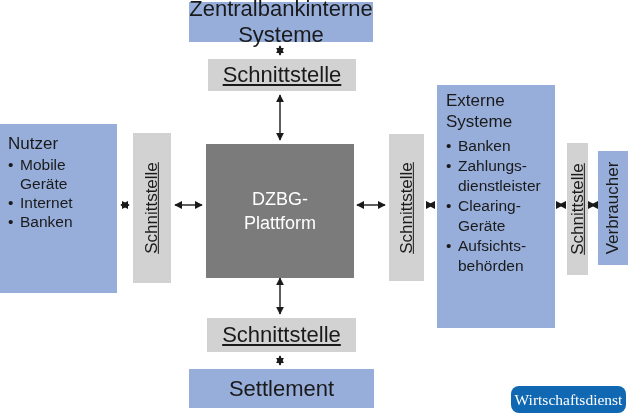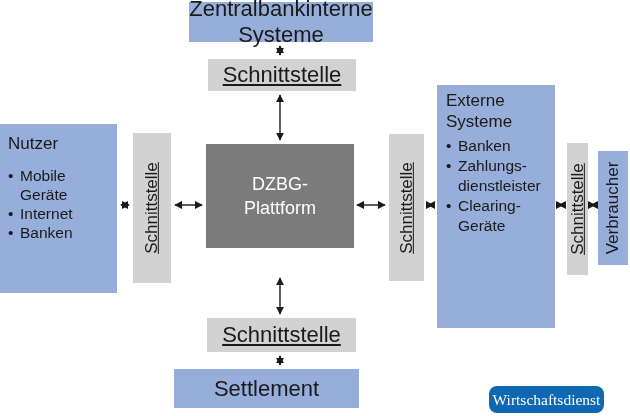--- a/index.html
+++ b/index.html
@@ -27,48 +27,48 @@
     line-height: 1.18;
     white-space: pre-line;
   }
 
   .vlabel { display: flex; align-items: center; justify-content: center; }
   .vlabel > span { transform: rotate(-90deg); white-space: nowrap; font-size: 17px; }
 
   
   #zentralbank      { left: 189px; top:   2px; width: 184px; height:  40px; }
   #schnittstelle-top{ left: 208px; top:  59px; width: 148px; height:  32px; }
-  #platform         { left: 206px; top: 144px; width: 148px; height: 104px;
+  #platform         { left: 206px; top: 144px; width: 148px; height: 134px;
                       background: var(--box-dark, #7b7b7b); color: #ffffff;
                       font-size: 18px; line-height: 1.35; }
   #schnittstelle-bottom { left: 207px; top: 318px; width: 149px; height: 34px; }
-  #settlement       { left: 174px; top: 369px; width: 185px; height:  39px; }
+  #settlement       { left: 189px; top: 369px; width: 185px; height:  39px; }
 
   #nutzer           { left:   0px; top: 124px; width: 117px; height: 169px;
                       padding: 9px 3px 0 8px; }
   #schnittstelle-left  { left: 133px; top: 133px; width: 38px; height: 150px; }
   #schnittstelle-right { left: 389px; top: 134px; width: 35px; height: 147px; }
   #externe          { left: 437px; top:  85px; width: 118px; height: 243px;
                       padding: 5px 2px 0 9px; }
   #schnittstelle-far-right { left: 567px; top: 143px; width: 21px; height: 132px; }
   #verbraucher      { left: 598px; top: 151px; width: 30px; height: 114px; }
 
   .panel-title { font-size: 17px; line-height: 21px; white-space: pre-line; }
 
   .bullets { list-style: none; margin: 0; padding: 0; font-size: 15.5px; }
   .bullets li { position: relative; padding-left: 12px; white-space: pre-line; }
   .bullets li::before { content: "\2022"; position: absolute; left: 0; }
-  #nutzer .bullets { margin-top: 12px; }
+  #nutzer .bullets { margin-top: 1px; }
   #nutzer .bullets li { line-height: 19px; }
   #externe .bullets { margin-top: 4px; }
   #externe .bullets li { line-height: 20px; }
 
   #wirtschaftsdienst-badge {
     position: absolute;
-    left: 489px; top: 386px; width: 115px; height: 27px;
+    left: 511px; top: 386px; width: 115px; height: 27px;
     background: var(--badge-blue, #1068b2);
     color: #ffffff;
     border-radius: 8px;
     display: flex; align-items: center; justify-content: center;
     font-family: "Liberation Serif", serif;
     font-size: 15.5px;
   }
 
   .connectors {
     position: absolute;
@@ -133,20 +133,22 @@
 
   <div class="box fill-blue" id="externe">
     <div class="panel-title">Externe
 Systeme</div>
     <ul class="bullets">
         <li>Banken</li>
         <li>Zahlungs-
 dienstleister</li>
         <li>Clearing-
 Geräte</li>
+        <li>Aufsichts-
+behörden</li>
       </ul>
   </div>
 
   <div class="box fill-gray vlabel" id="schnittstelle-far-right">
     <span>Schnittstelle</span>
   </div>
 
   <div class="box fill-blue vlabel" id="verbraucher">
     <span>Verbraucher</span>
   </div>

